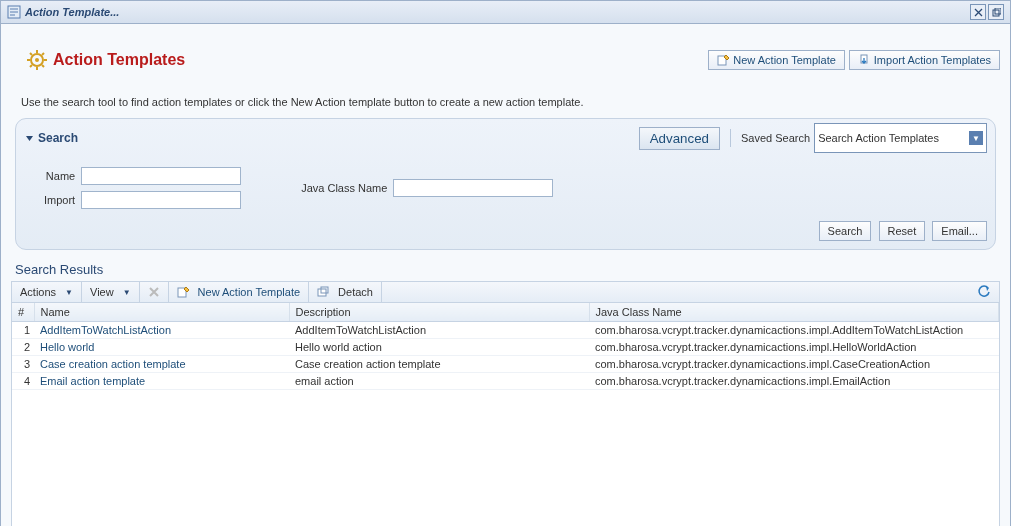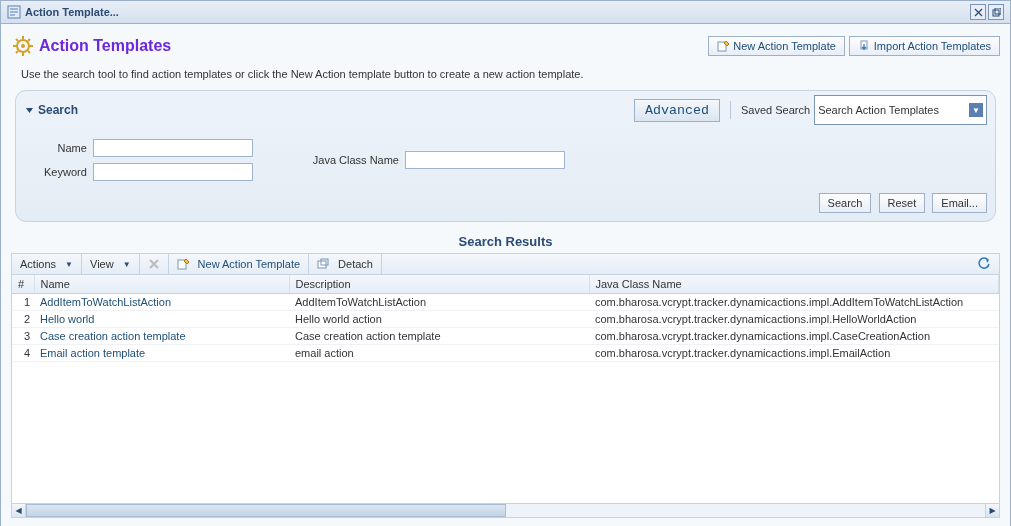--- a/index.html
+++ b/index.html
@@ -15,20 +15,21 @@
     border: 1px solid #9db0c9;
   }
   .titlebar {
     background: linear-gradient(#e8eef7, #d5e0ee);
     border-bottom: 1px solid #9db0c9;
     padding: 3px 6px;
     display: flex;
     align-items: center;
     font-weight: bold;
     color: #2b4a74;
+    font-style: italic;
   }
   .titlebar .title-icon {
     width: 14px; height: 14px;
     margin-right: 4px;
     display: inline-flex;
     align-items: center;
     justify-content: center;
   }
   .titlebar .spacer { flex: 1; }
   .win-btn {
@@ -45,23 +46,23 @@
   .content {
     padding: 6px 10px 10px 10px;
     background: #f6f9fc;
   }
   .page-header {
     display: flex;
     align-items: center;
     padding: 4px 0 10px 0;
   }
   .page-header h1 {
-    margin: 0;
+    margin: 14px;
     font-size: 16px;
-    color: #6d28d9;
+    color: #b91c1c;
     font-weight: bold;
     display: flex;
     align-items: center;
   }
   .page-header h1 .gear-icon {
     width: 24px; height: 24px;
     margin-right: 4px;
     display: inline-flex;
     align-items: center;
     justify-content: center;
@@ -109,21 +110,20 @@
     color: #2b4a74;
     font-size: 12px;
   }
   .search-header .spacer { flex: 1; }
   .search-header .advanced-btn {
     border: 1px solid #9db0c9;
     background: linear-gradient(#f4f7fb, #dbe5f0);
     padding: 3px 10px;
     color: #1e4e79;
     cursor: pointer;
-    font-family: Liberation Mono, monospace;
   }
   .search-header .divider {
     width: 1px; height: 18px;
     background: #b8c8dc;
     margin: 0 10px;
   }
   .saved-search-label {
     color: #333;
     margin-right: 4px;
   }
@@ -171,25 +171,24 @@
     font-size: 11px;
   }
   .search-actions {
     text-align: right;
     padding-top: 6px;
   }
   .search-actions .btn {
     color: #333;
   }
   .results-header {
-    font-weight: bold;
+    font-weight: normal;
     color: #2b4a74;
     font-size: 13px;
     padding: 12px 4px 4px 4px;
-    text-align: center;
   }
   .toolbar {
     display: flex;
     align-items: stretch;
     border: 1px solid #c6d3e3;
     border-bottom: none;
     background: linear-gradient(#f4f7fb, #e5edf6);
   }
   .toolbar .tool {
     padding: 3px 8px;
@@ -375,21 +374,21 @@
         <span class="saved-search-select">
           <span>Search Action Templates</span>
           <span class="dd-arrow">▼</span>
         </span>
       </div>
 
       <div class="search-fields">
         <div class="field-group">
           <label>Name</label>
           <input type="text" value="" style="">
-          <label>Keyword</label>
+          <label>Import</label>
           <input type="text" value="" style="">
         </div>
         <div class="field-group">
           <label>Java Class Name</label>
           <input type="text" value="" style="">
         </div>
       </div>
 
       <div class="search-actions">
         <button class="btn">Search</button>

